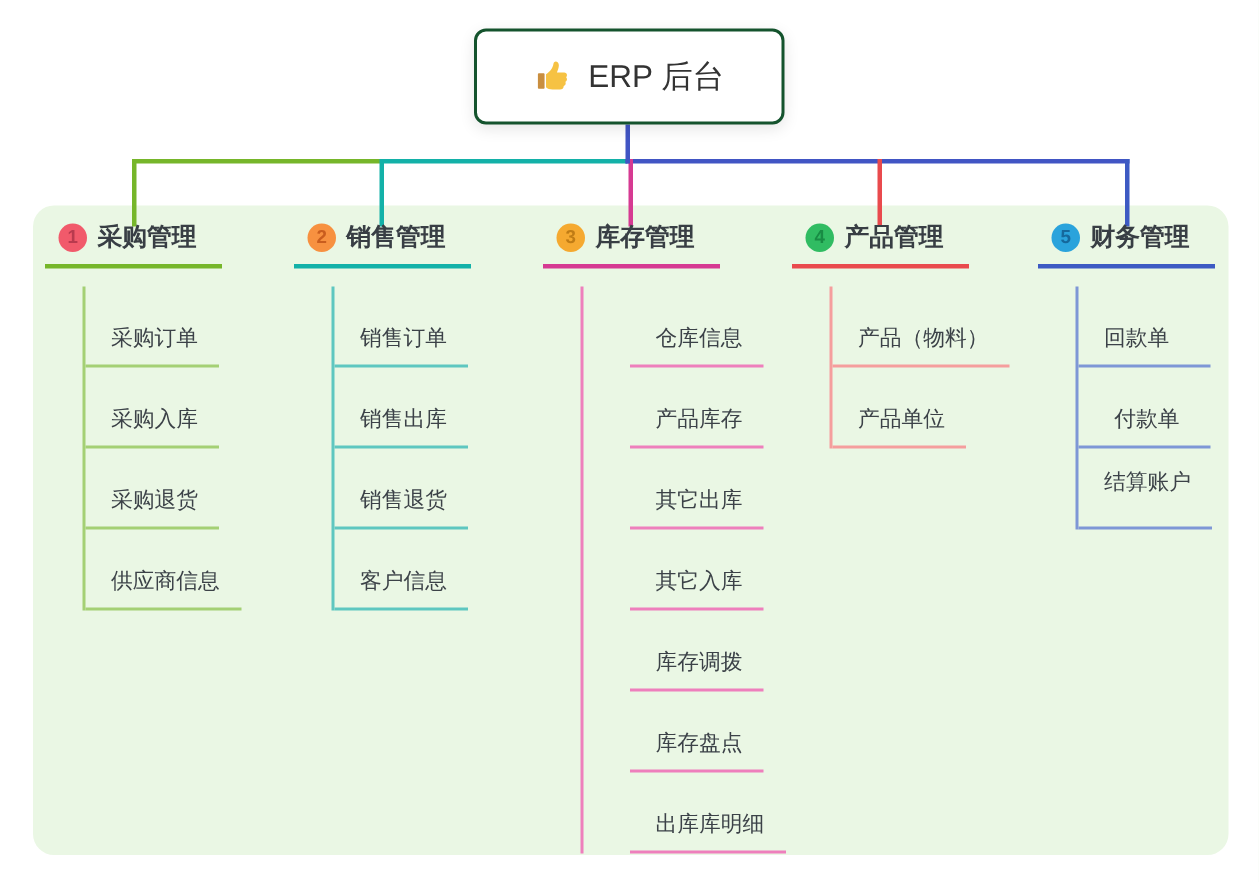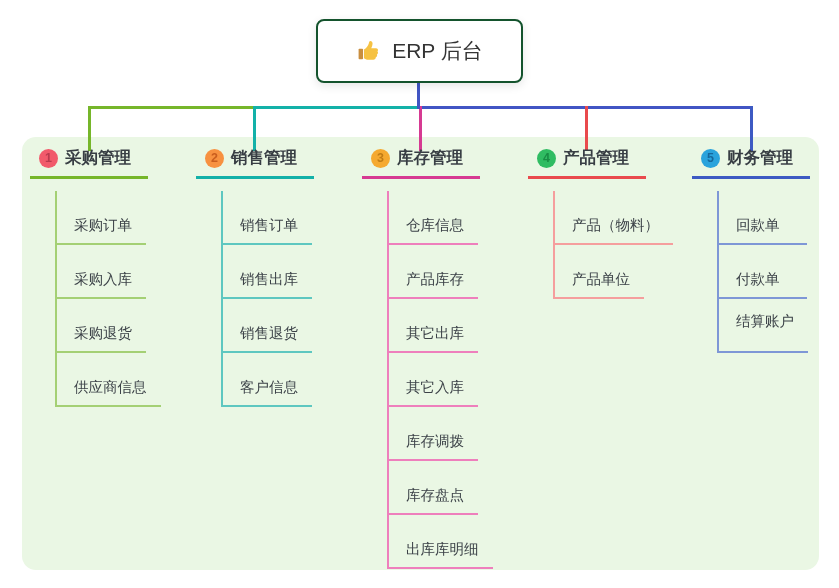--- a/index.html
+++ b/index.html
@@ -106,21 +106,21 @@
         </li>
         <li style="border-bottom-color: rgb(94, 199, 192);">
           <span class="kid-label">客户信息</span>
         </li>
       </ul>
       <div class="branch-head" style="left: 371px;">
         <span class="badge" style="background: rgb(245, 169, 48); color: rgb(192, 124, 21);">3</span>
         <span class="b-label">库存管理</span>
       </div>
       <div class="b-underline" style="left: 362px; background: rgb(214, 58, 146);"></div>
-      <ul class="kids" style="left: 372px; border-left-color: rgb(238, 127, 188);">
+      <ul class="kids" style="left: 372px; border-left-color: rgb(238, 127, 188); padding-left: 31px;">
         <li style="border-bottom-color: rgb(238, 127, 188);">
           <span class="kid-label">仓库信息</span>
         </li>
         <li style="border-bottom-color: rgb(238, 127, 188);">
           <span class="kid-label">产品库存</span>
         </li>
         <li style="border-bottom-color: rgb(238, 127, 188);">
           <span class="kid-label">其它出库</span>
         </li>
         <li style="border-bottom-color: rgb(238, 127, 188);">
@@ -151,21 +151,21 @@
       </ul>
       <div class="branch-head" style="left: 701px;">
         <span class="badge" style="background: rgb(42, 163, 220); color: rgb(21, 104, 156);">5</span>
         <span class="b-label">财务管理</span>
       </div>
       <div class="b-underline" style="left: 692px; background: rgb(61, 90, 195);"></div>
       <ul class="kids" style="left: 702px; border-left-color: rgb(126, 151, 214);">
         <li style="border-bottom-color: rgb(126, 151, 214);">
           <span class="kid-label">回款单</span>
         </li>
-        <li style="border-bottom-color: rgb(126, 151, 214);">
+        <li style="border-bottom-color: rgb(126, 151, 214); justify-content: center;">
           <span class="kid-label">付款单</span>
         </li>
         <li style="border-bottom-color: rgb(126, 151, 214); align-items: center;">
           <span class="kid-label">结算账户</span>
         </li>
       </ul>
     </div>
 </div>
 
 </body></html>

